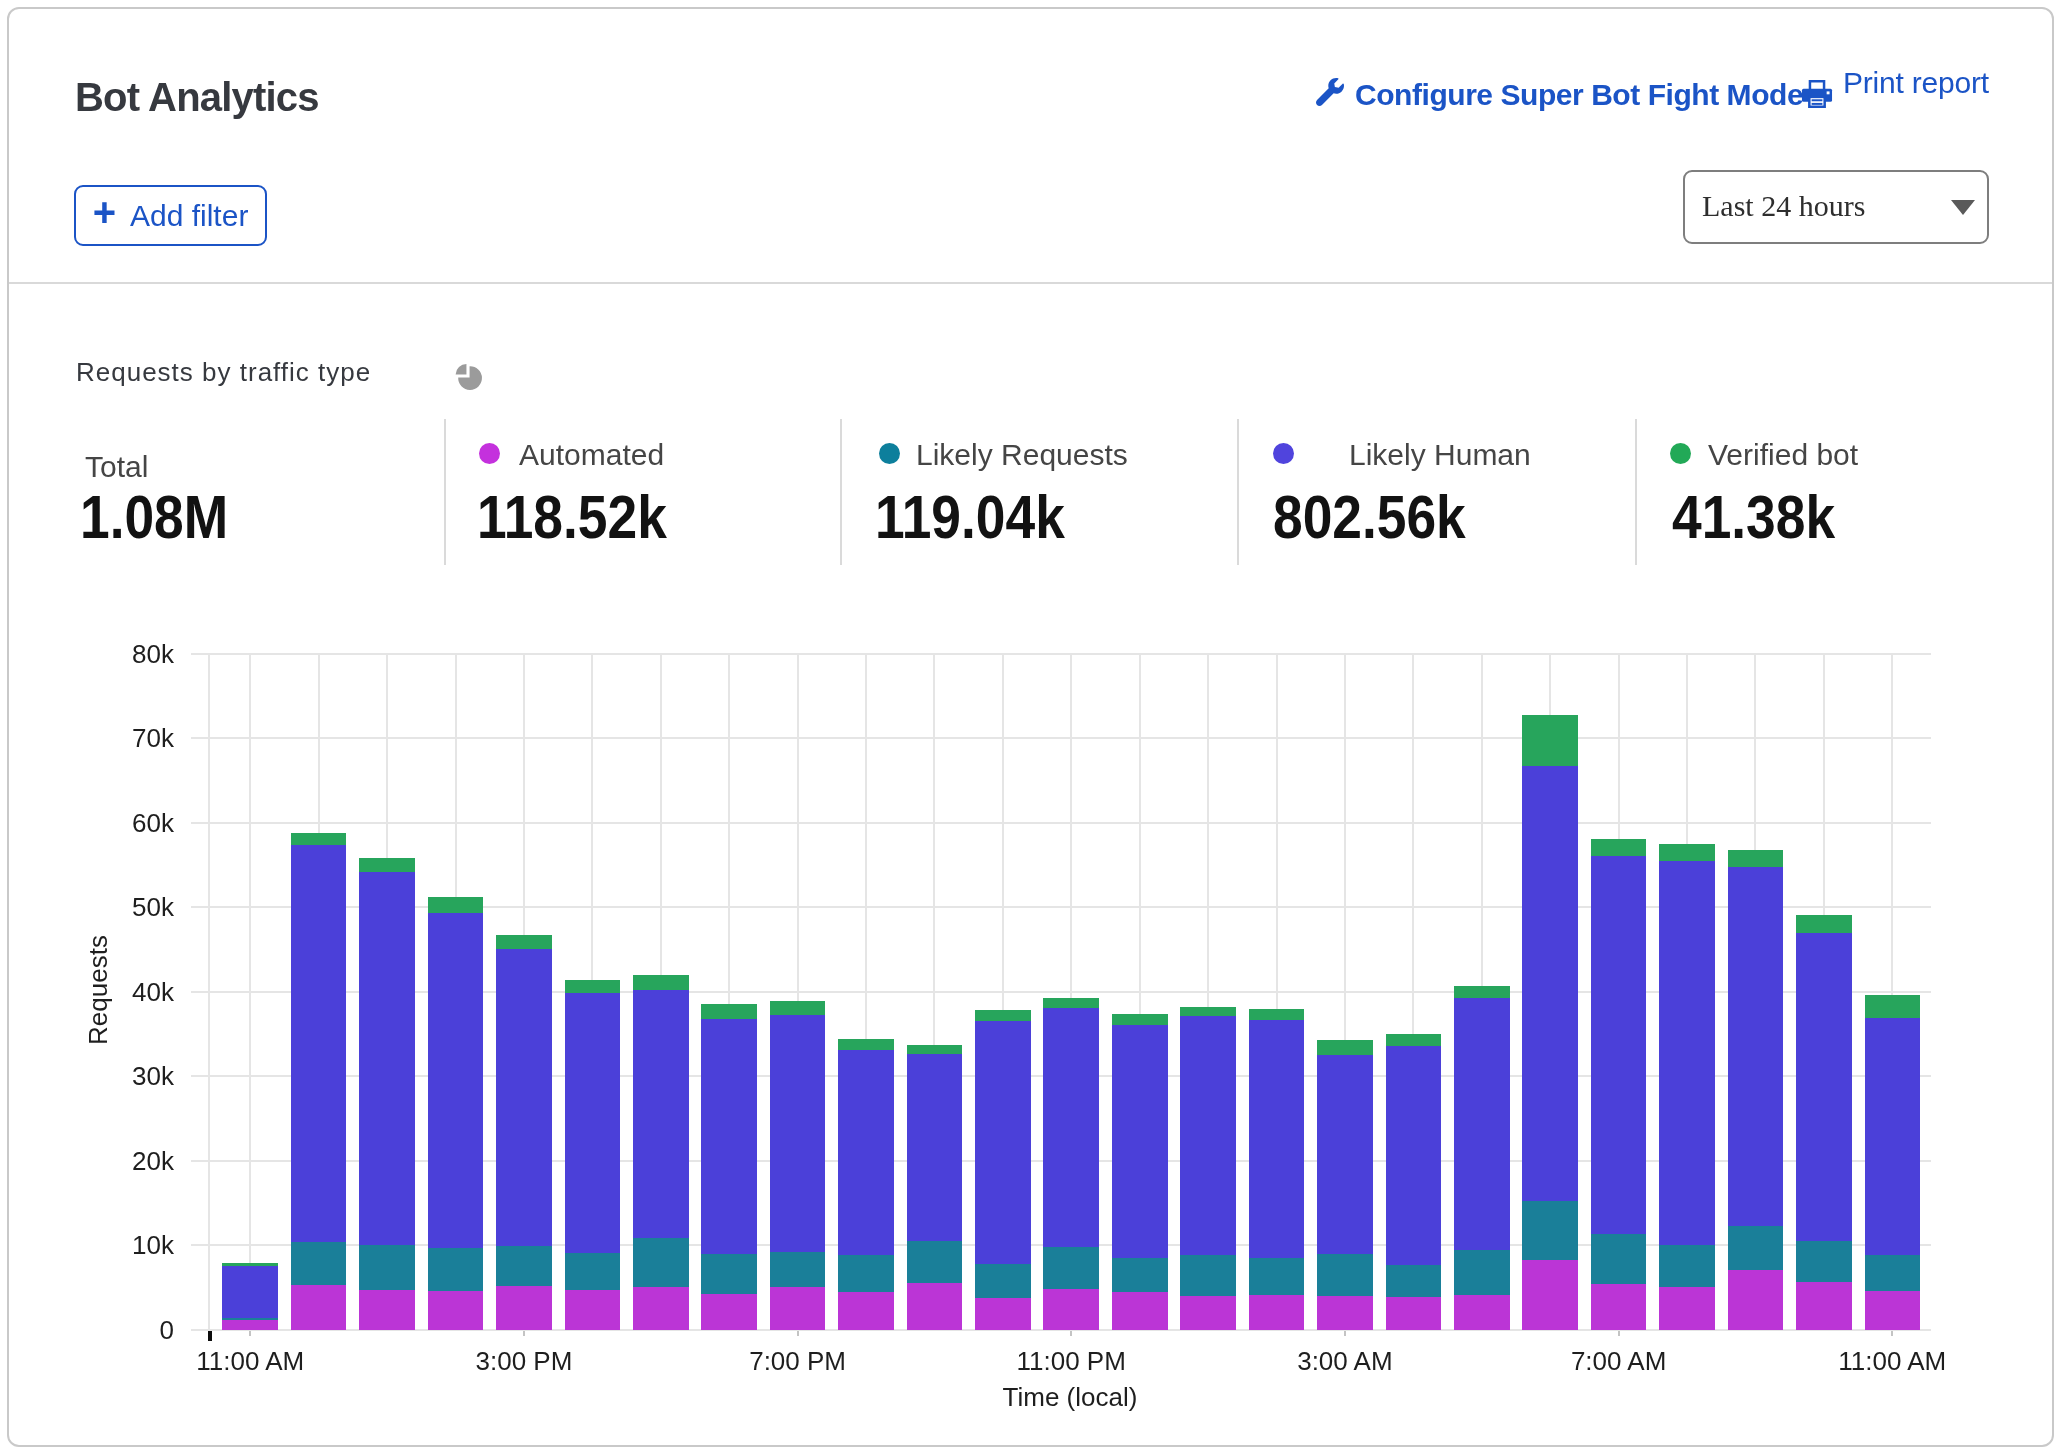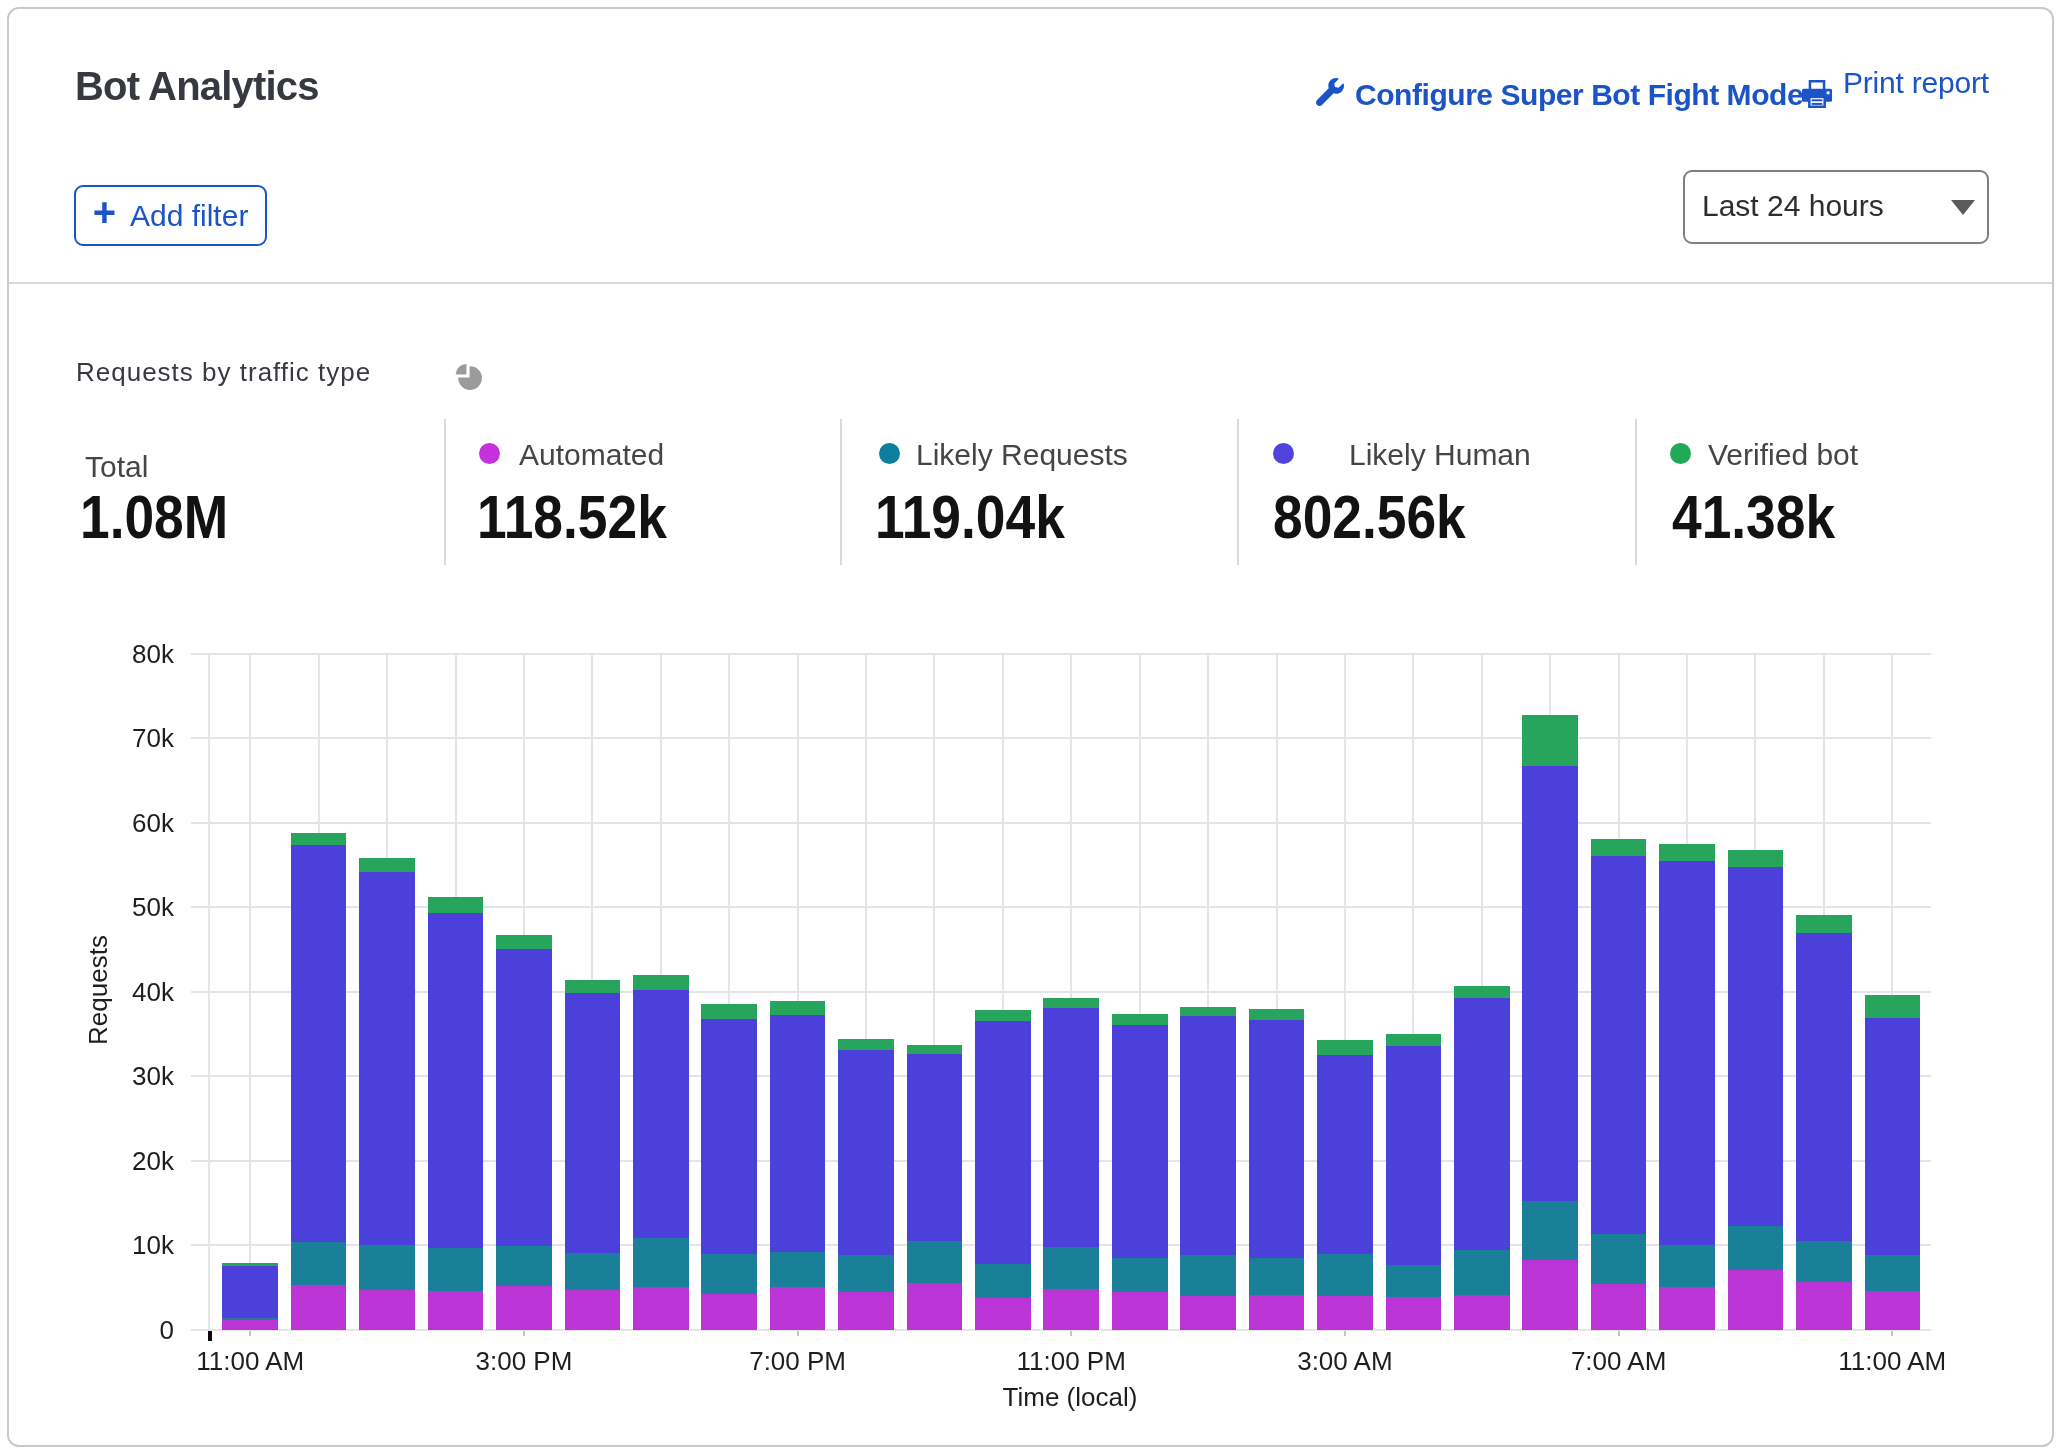--- a/index.html
+++ b/index.html
@@ -4,21 +4,21 @@
   html,body{margin:0;padding:0;background:#fff;font-family:"Liberation Sans",sans-serif;-webkit-font-smoothing:antialiased;}
   body{width:2062px;height:1450px;position:relative;overflow:hidden;}
   .abs{position:absolute;}
 </style></head>
 <body>
 
 <div class="abs" style="left:7px;top:7px;width:2043px;height:1436px;border:2px solid #c9c9c9;border-radius:12px;"></div>
 
 <div class="abs" style="left:9px;top:282px;width:2043px;height:2px;background:#d9d9d9;"></div>
 
-<div class="abs" style="left:75px;top:64px;font-size:40px;font-weight:700;color:#36393f;letter-spacing:-0.8px;">Bot Analytics</div>
+<div class="abs" style="left:75px;top:75px;font-size:40px;font-weight:700;color:#36393f;letter-spacing:-0.8px;">Bot Analytics</div>
 
 <svg class="abs" style="left:1316px;top:76px;" width="28" height="32" viewBox="0 0 512 512">
     <path fill="#1b54c6" d="M507.73 109.1c-2.24-9.03-13.54-12.09-20.12-5.51l-74.36 74.36-67.88-11.31-11.31-67.88 74.36-74.36c6.62-6.62 3.43-17.9-5.66-20.16-47.38-11.74-99.55.91-136.58 37.93-39.64 39.64-50.55 97.1-34.05 147.2L18.74 402.76c-24.99 24.99-24.99 65.51 0 90.5 24.99 24.99 65.51 24.99 90.5 0l213.21-213.21c50.12 16.71 107.47 5.68 147.37-34.22 37.07-37.07 49.7-89.32 37.91-136.73z"></path>
   </svg>
 <div class="abs" style="left:1355px;top:78px;font-size:30px;color:#1b54c6;letter-spacing:-0.45px;font-weight:bold;">Configure Super Bot Fight Mode</div>
 <svg class="abs" style="left:1801px;top:80px;" width="32" height="28" viewBox="0 0 30 27">
  <rect x="8.2" y="1.2" width="13.6" height="9" fill="#fff" stroke="#1b54c6" stroke-width="2.4"></rect>
  <rect x="0.5" y="8.5" width="29" height="12.5" rx="1.5" fill="#1b54c6"></rect>
  <rect x="24.3" y="11" width="2.8" height="2.8" fill="#fff"></rect>
  <rect x="7.6" y="16.3" width="14.8" height="9.5" fill="#fff" stroke="#1b54c6" stroke-width="2.4"></rect>
@@ -26,21 +26,21 @@
  <rect x="9.8" y="22.1" width="10.4" height="1.9" fill="#1b54c6"></rect>
 </svg>
 <div class="abs" style="left:1843px;top:66px;font-size:30px;color:#1b54c6;letter-spacing:-0.2px;">Print report</div>
 
 <div class="abs" style="left:74px;top:185px;width:189px;height:57px;border:2px solid #1b54c6;border-radius:9px;display:flex;align-items:center;justify-content:center;color:#1b54c6;">
   <span style="font-size:40px;font-weight:700;margin-right:14px;position:relative;top:-3px;">+</span>
     <span style="font-size:30px;">Add filter</span>
 </div>
 
 <div class="abs" style="left:1683px;top:170px;width:302px;height:70px;border:2px solid #7e7e7e;border-radius:9px;"></div>
-<div class="abs" style="left:1702px;top:189px;font-size:30px;color:#2e2e2e;">Last 24 hours</div>
+<div class="abs" style="left:1702px;top:189px;font-size:30px;color:#2e2e2e;font-family:Liberation Serif, serif;">Last 24 hours</div>
 <div class="abs" style="left:1951px;top:200px;width:0;height:0;border-left:12px solid transparent;border-right:12px solid transparent;border-top:15px solid #5a5a5a;"></div>
 
 <div class="abs" style="left:76px;top:357px;font-size:26px;font-weight:400;color:#36393f;letter-spacing:1px;">Requests by traffic type</div>
 <svg class="abs" style="left:452px;top:361px;" width="31" height="31" viewBox="0 0 30 30">
   <path fill="#9b9b9b" d="M17 5 L17 16 L6 16 A 11.5 11.5 0 1 0 17 5 Z"></path>
   <path fill="#9b9b9b" d="M14 13 L14 3 A 10.5 10.5 0 0 0 3.5 13 Z"></path>
 </svg>
 
 <div class="abs" style="left:444px;top:419px;width:2px;height:146px;background:#dadada;"></div>
 <div class="abs" style="left:840px;top:419px;width:2px;height:146px;background:#dadada;"></div>

